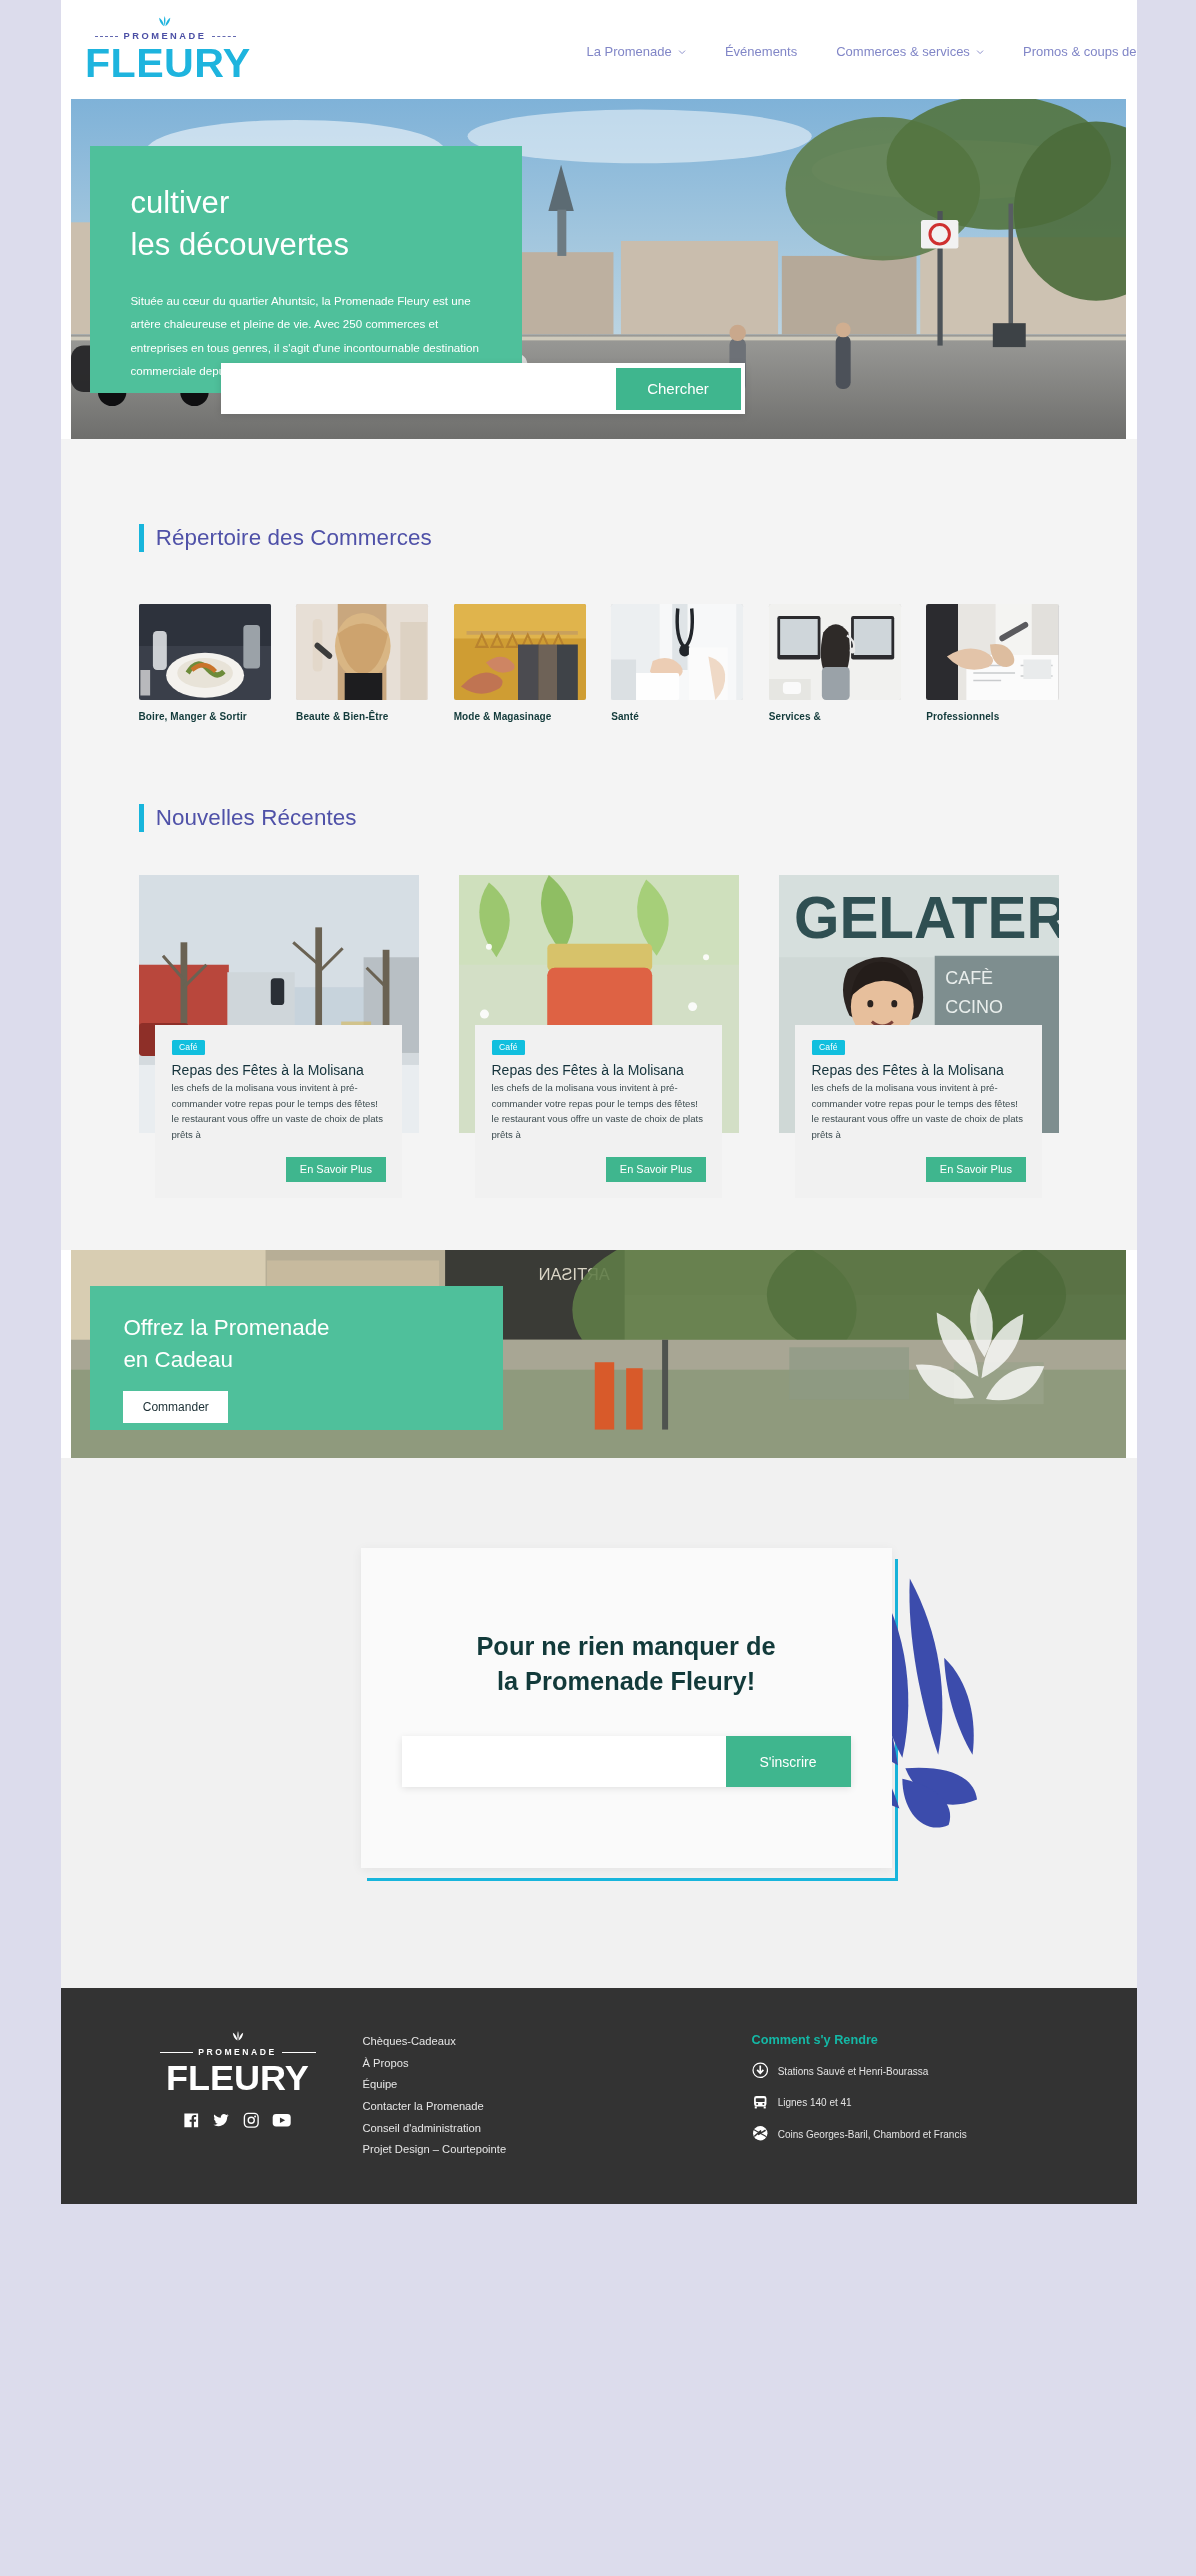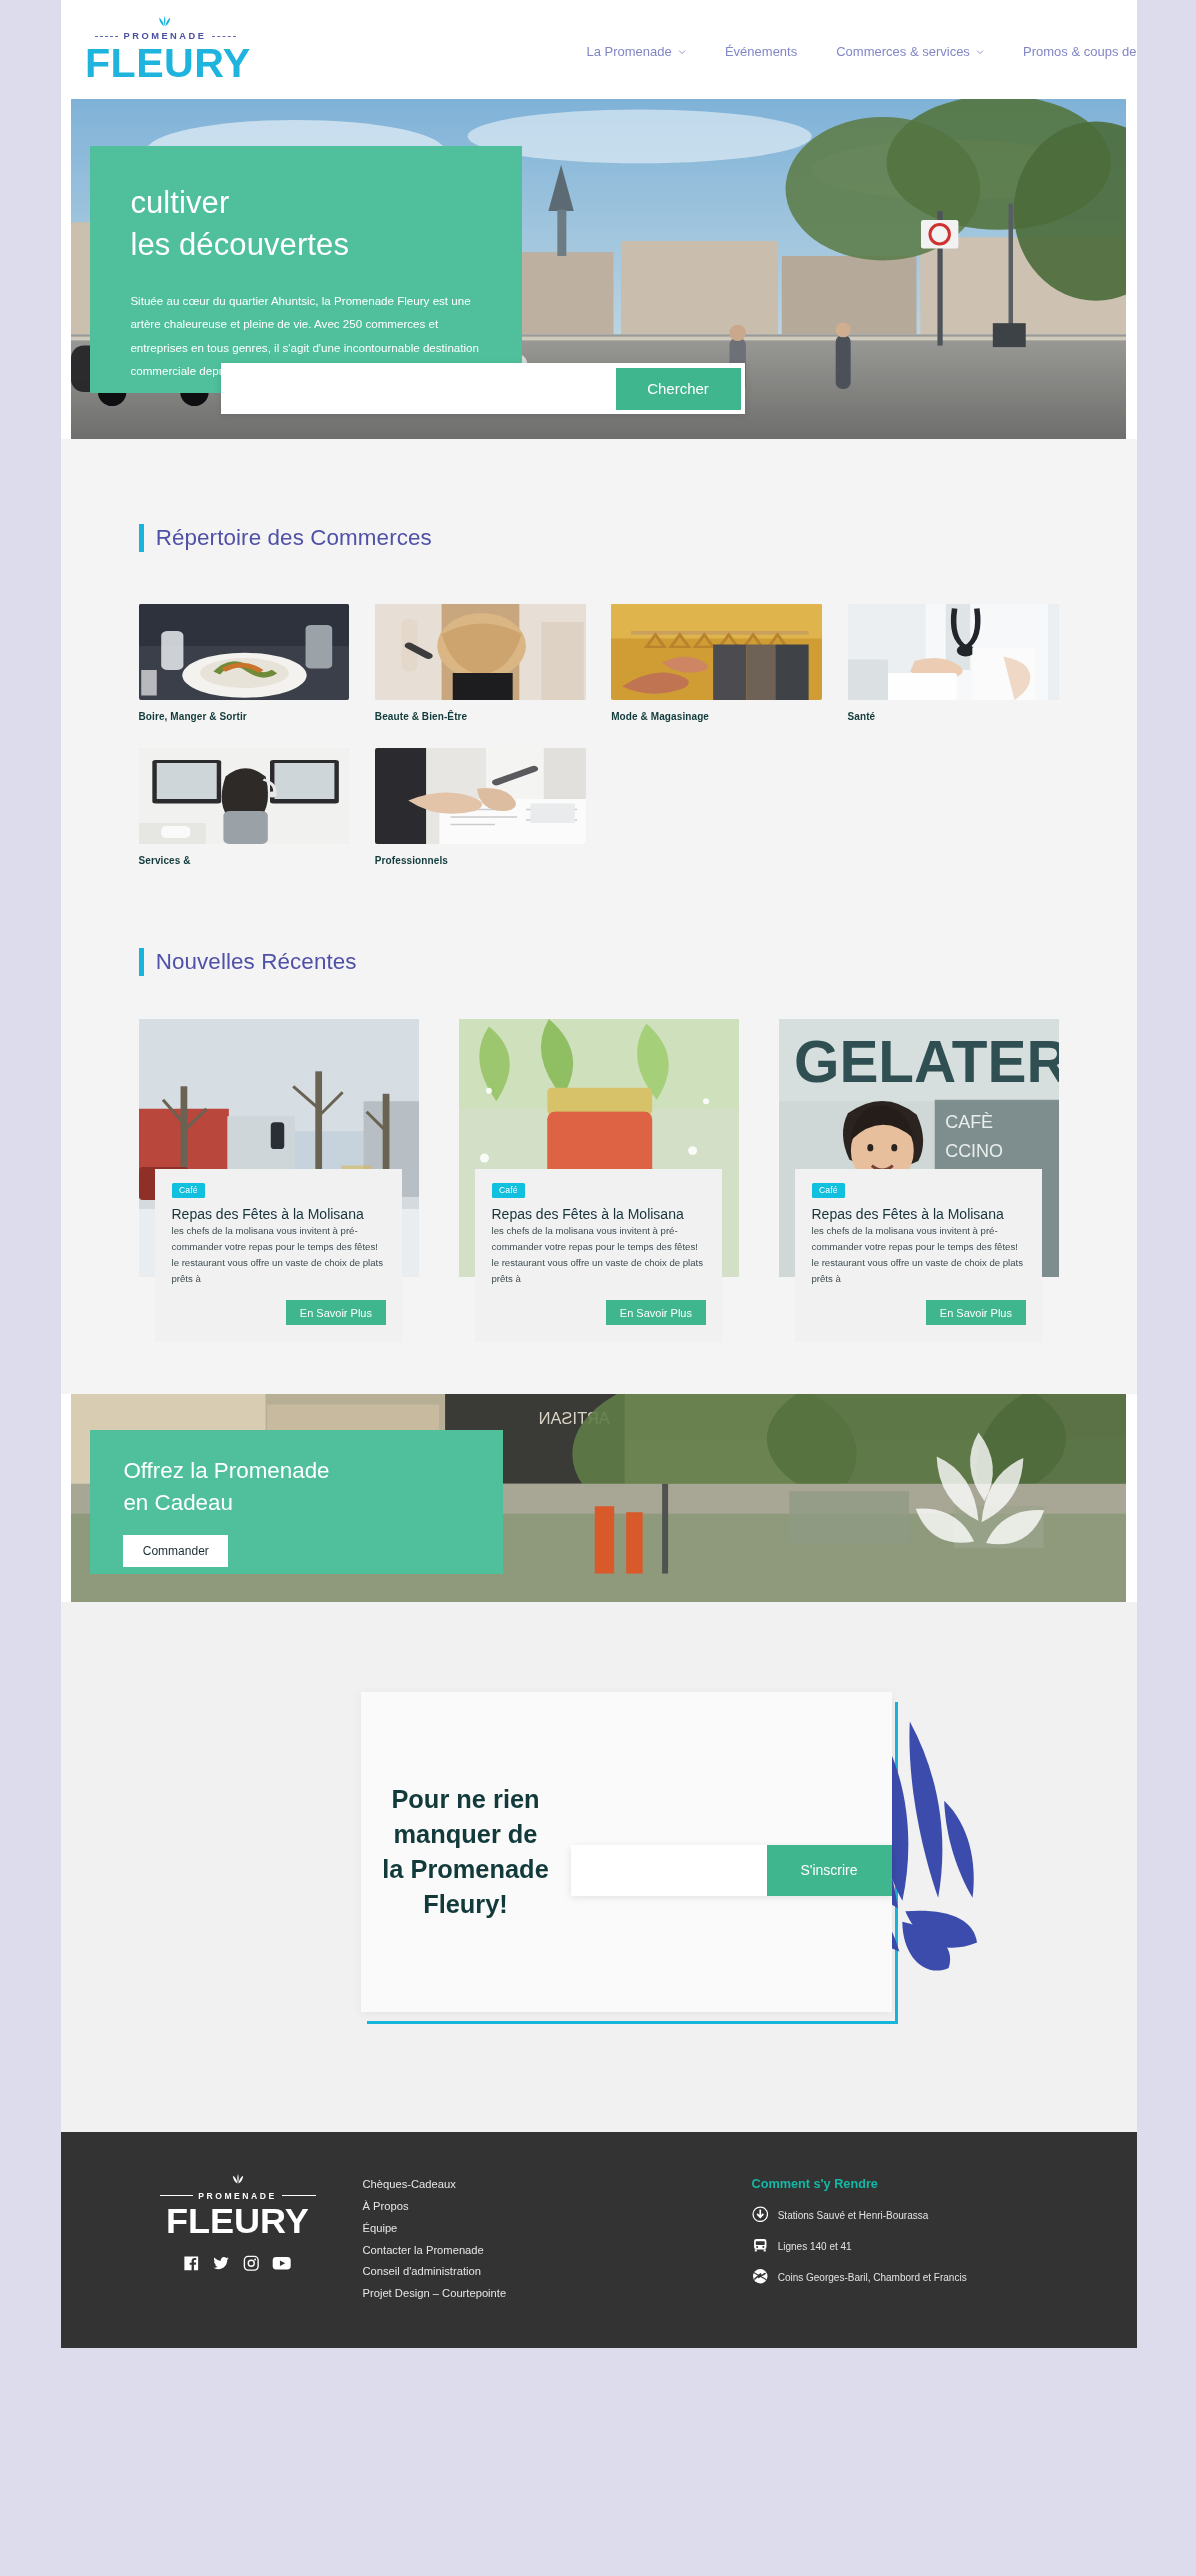--- a/index.html
+++ b/index.html
@@ -133,21 +133,21 @@
   .inner { width: 920px; margin: 0 auto; }
   .section-title {
     display: flex; align-items: center; gap: 12px;
     font-size: 22.4px; color: #4f51a8; font-weight: 400; letter-spacing: 0.1px;
   }
   .section-title .tick { width: 5.2px; height: 28px; background: #17b5dc; display:block; }
 
   .dir-section { padding: 85px 0 0 0; }
   .cat-grid {
     display: grid;
-    grid-template-columns: repeat(4, 1fr);
+    grid-template-columns: repeat(6, 1fr);
     gap: 25.4px;
     margin-top: 52px;
   }
   .cat-card { cursor: pointer; }
   .cat-thumb {
     width: 100%;
     height: 96px;
     border-radius: 2.2px;
     overflow: hidden;
     position: relative;
@@ -228,21 +228,21 @@
   
   .newsletter-section { background:#f1f1f1; padding: 90px 0 111px 0; position:relative; }
   .nl-wrap { width: 748px; margin: 0 auto; position: relative; height: 329px; }
   .nl-frame {
     position: absolute; left: 142px; top: 10.5px; width: 531px; height: 322px;
     border-right: 3.7px solid #17b5dc; border-bottom: 3.7px solid #17b5dc;
   }
   .nl-card {
     position: absolute; left: 136px; top: 0; width: 531px; height: 320px;
     background: #fafafa; box-shadow: 0 1.5px 10.5px rgba(0,0,0,.06);
-    display:flex; flex-direction:row; align-items:center; justify-content:center;
+    display:flex; flex-direction:column; align-items:center; justify-content:center;
     z-index: 3;
   }
   .nl-card h2 {
     font-size: 25.4px; color:#123a3a; font-weight: 700; text-align:center; line-height:1.38;
   }
   .nl-form {
     margin-top: 37px; width: 449px; height: 51px; background:#fff;
     display:flex; box-shadow: 0 2.2px 7.5px rgba(0,0,0,.11);
   }
   .nl-form input {

